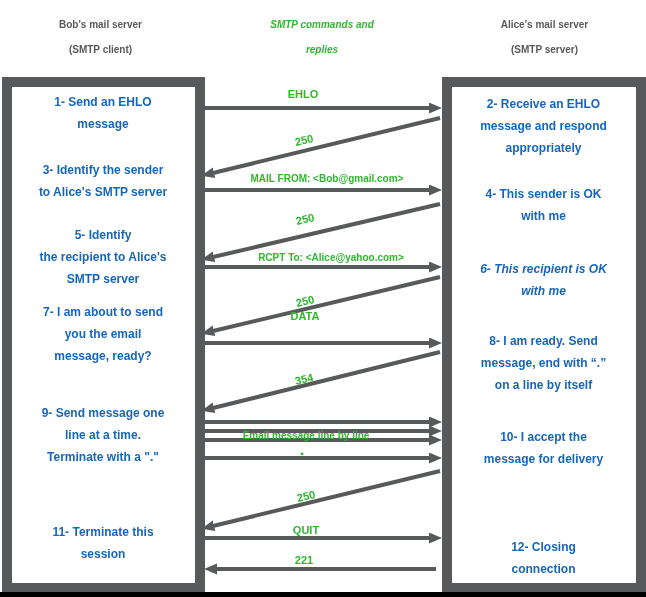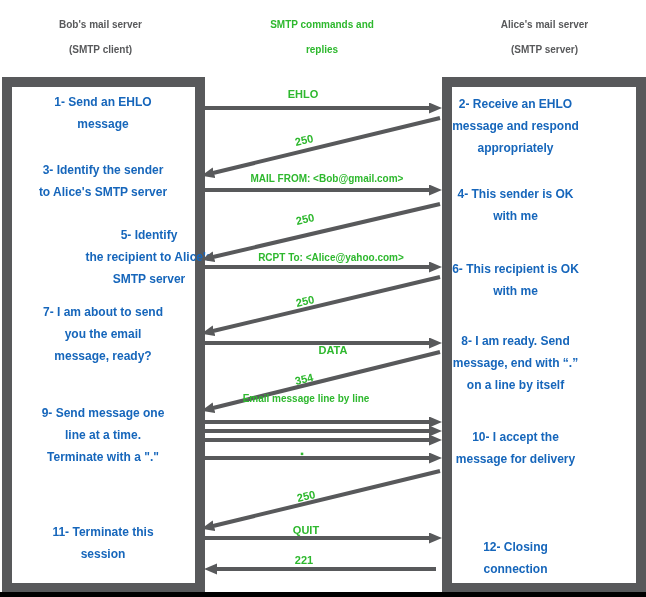--- a/index.html
+++ b/index.html
@@ -6,66 +6,66 @@
   .canvas{position:relative;width:646px;height:597px;background:#fff;overflow:hidden;
           font-family:"Liberation Sans",sans-serif;font-weight:bold;}
   .hdr{position:absolute;top:12px;text-align:center;font-size:10px;line-height:25px;color:#58595b;white-space:pre-line;}
   .hdr.green{color:#2eb82e;}
   .box{position:absolute;top:77px;height:516px;box-sizing:border-box;
        border:10px solid #58595b;background:#fff;}
   .box.client{left:2px;width:203px;}
   .box.server{left:442px;width:204px;}
   .step{position:absolute;color:#1666bb;font-size:12px;line-height:22px;text-align:center;white-space:pre-line;}
   .step.c{left:12px;width:182px;}
-  .step.s{left:424px;width:183px;}
+  .step.s{left:452px;width:183px;}
   .lbl{position:absolute;color:#2eb82e;font-size:11px;white-space:nowrap;
        transform:translate(-50%,-50%);}
   .lbl.big{font-size:10px;}
   .lbl.rot{transform:translate(-50%,-50%) rotate(-13.5deg);}
   .lbl.dot{font-size:10px;line-height:10px;}
   svg.arrows{position:absolute;left:0;top:0;}
   .bottombar{position:absolute;left:0;bottom:0;width:646px;height:5px;background:#000;}
 </style>
 </head>
 <body>
 
 <div class="canvas">
 
   <div class="hdr" style="left:8px;width:185px;">Bob's mail server
 (SMTP client)</div>
-  <div class="hdr green" style="left:232px;width:180px;">SMTP commands and
+  <div class="hdr green" style="left:232px;width:180px;font-style:italic;">SMTP commands and
 replies</div>
   <div class="hdr" style="left:452px;width:185px;">Alice's mail server
 (SMTP server)</div>
 
   <div class="box client"></div>
   <div class="box server"></div>
 
   <div class="step c" style="top:91px;">1- Send an EHLO
 message</div>
   <div class="step c" style="top:159px;">3- Identify the sender
 to Alice's SMTP server</div>
-  <div class="step c" style="top:224px;margin-left:46px;">5- Identify
+  <div class="step c" style="top:224px;">5- Identify
 the recipient to Alice's
 SMTP server</div>
   <div class="step c" style="top:301px;">7- I am about to send
 you the email
 message, ready?</div>
   <div class="step c" style="top:402px;">9- Send message one
 line at a time.
 Terminate with a "."</div>
   <div class="step c" style="top:521px;">11- Terminate this
 session</div>
 
   <div class="step s" style="top:93px;">2- Receive an EHLO
 message and respond
 appropriately</div>
   <div class="step s" style="top:183px;">4- This sender is OK
 with me</div>
-  <div class="step s" style="top:258px;">6- This recipient is OK
+  <div class="step s" style="top:258px;font-style:italic;">6- This recipient is OK
 with me</div>
   <div class="step s" style="top:330px;">8-  I am ready. Send
 message, end with “.”
 on a line by itself</div>
   <div class="step s" style="top:426px;">10-  I accept the
 message for delivery</div>
   <div class="step s" style="top:536px;">12-  Closing
 connection</div>
 
   <svg class="arrows" width="646" height="597">
@@ -92,22 +92,22 @@
       <line x1="436" y1="569" x2="216" y2="569" marker-end="url(#ah)"></line>
     </g>
   </svg>
 
   <div class="lbl" style="left:303px;top:94px;">EHLO</div>
   <div class="lbl rot" style="left:304px;top:140px;">250</div>
   <div class="lbl big" style="left:327px;top:178px;">MAIL FROM: &lt;Bob@gmail.com&gt;</div>
   <div class="lbl rot" style="left:305px;top:219px;">250</div>
   <div class="lbl big" style="left:327px;top:257px;padding-left:8px;">RCPT To: &lt;Alice@yahoo.com&gt;</div>
   <div class="lbl rot" style="left:305px;top:301px;">250</div>
-  <div class="lbl" style="left:305px;top:350px;margin-left:28px;">DATA</div>
+  <div class="lbl" style="left:305px;top:316px;">DATA</div>
   <div class="lbl rot" style="left:304px;top:379px;">354</div>
-  <div class="lbl big" style="left:306px;top:398px;">Email message line by line</div>
+  <div class="lbl big" style="left:306px;top:435px;">Email message line by line</div>
   <div class="lbl dot" style="left:302px;top:454px;">▪</div>
   <div class="lbl rot" style="left:306px;top:496px;">250</div>
   <div class="lbl" style="left:306px;top:530px;">QUIT</div>
   <div class="lbl" style="left:304px;top:560px;">221</div>
 
   <div class="bottombar"></div>
 </div>
 
 </body></html>

